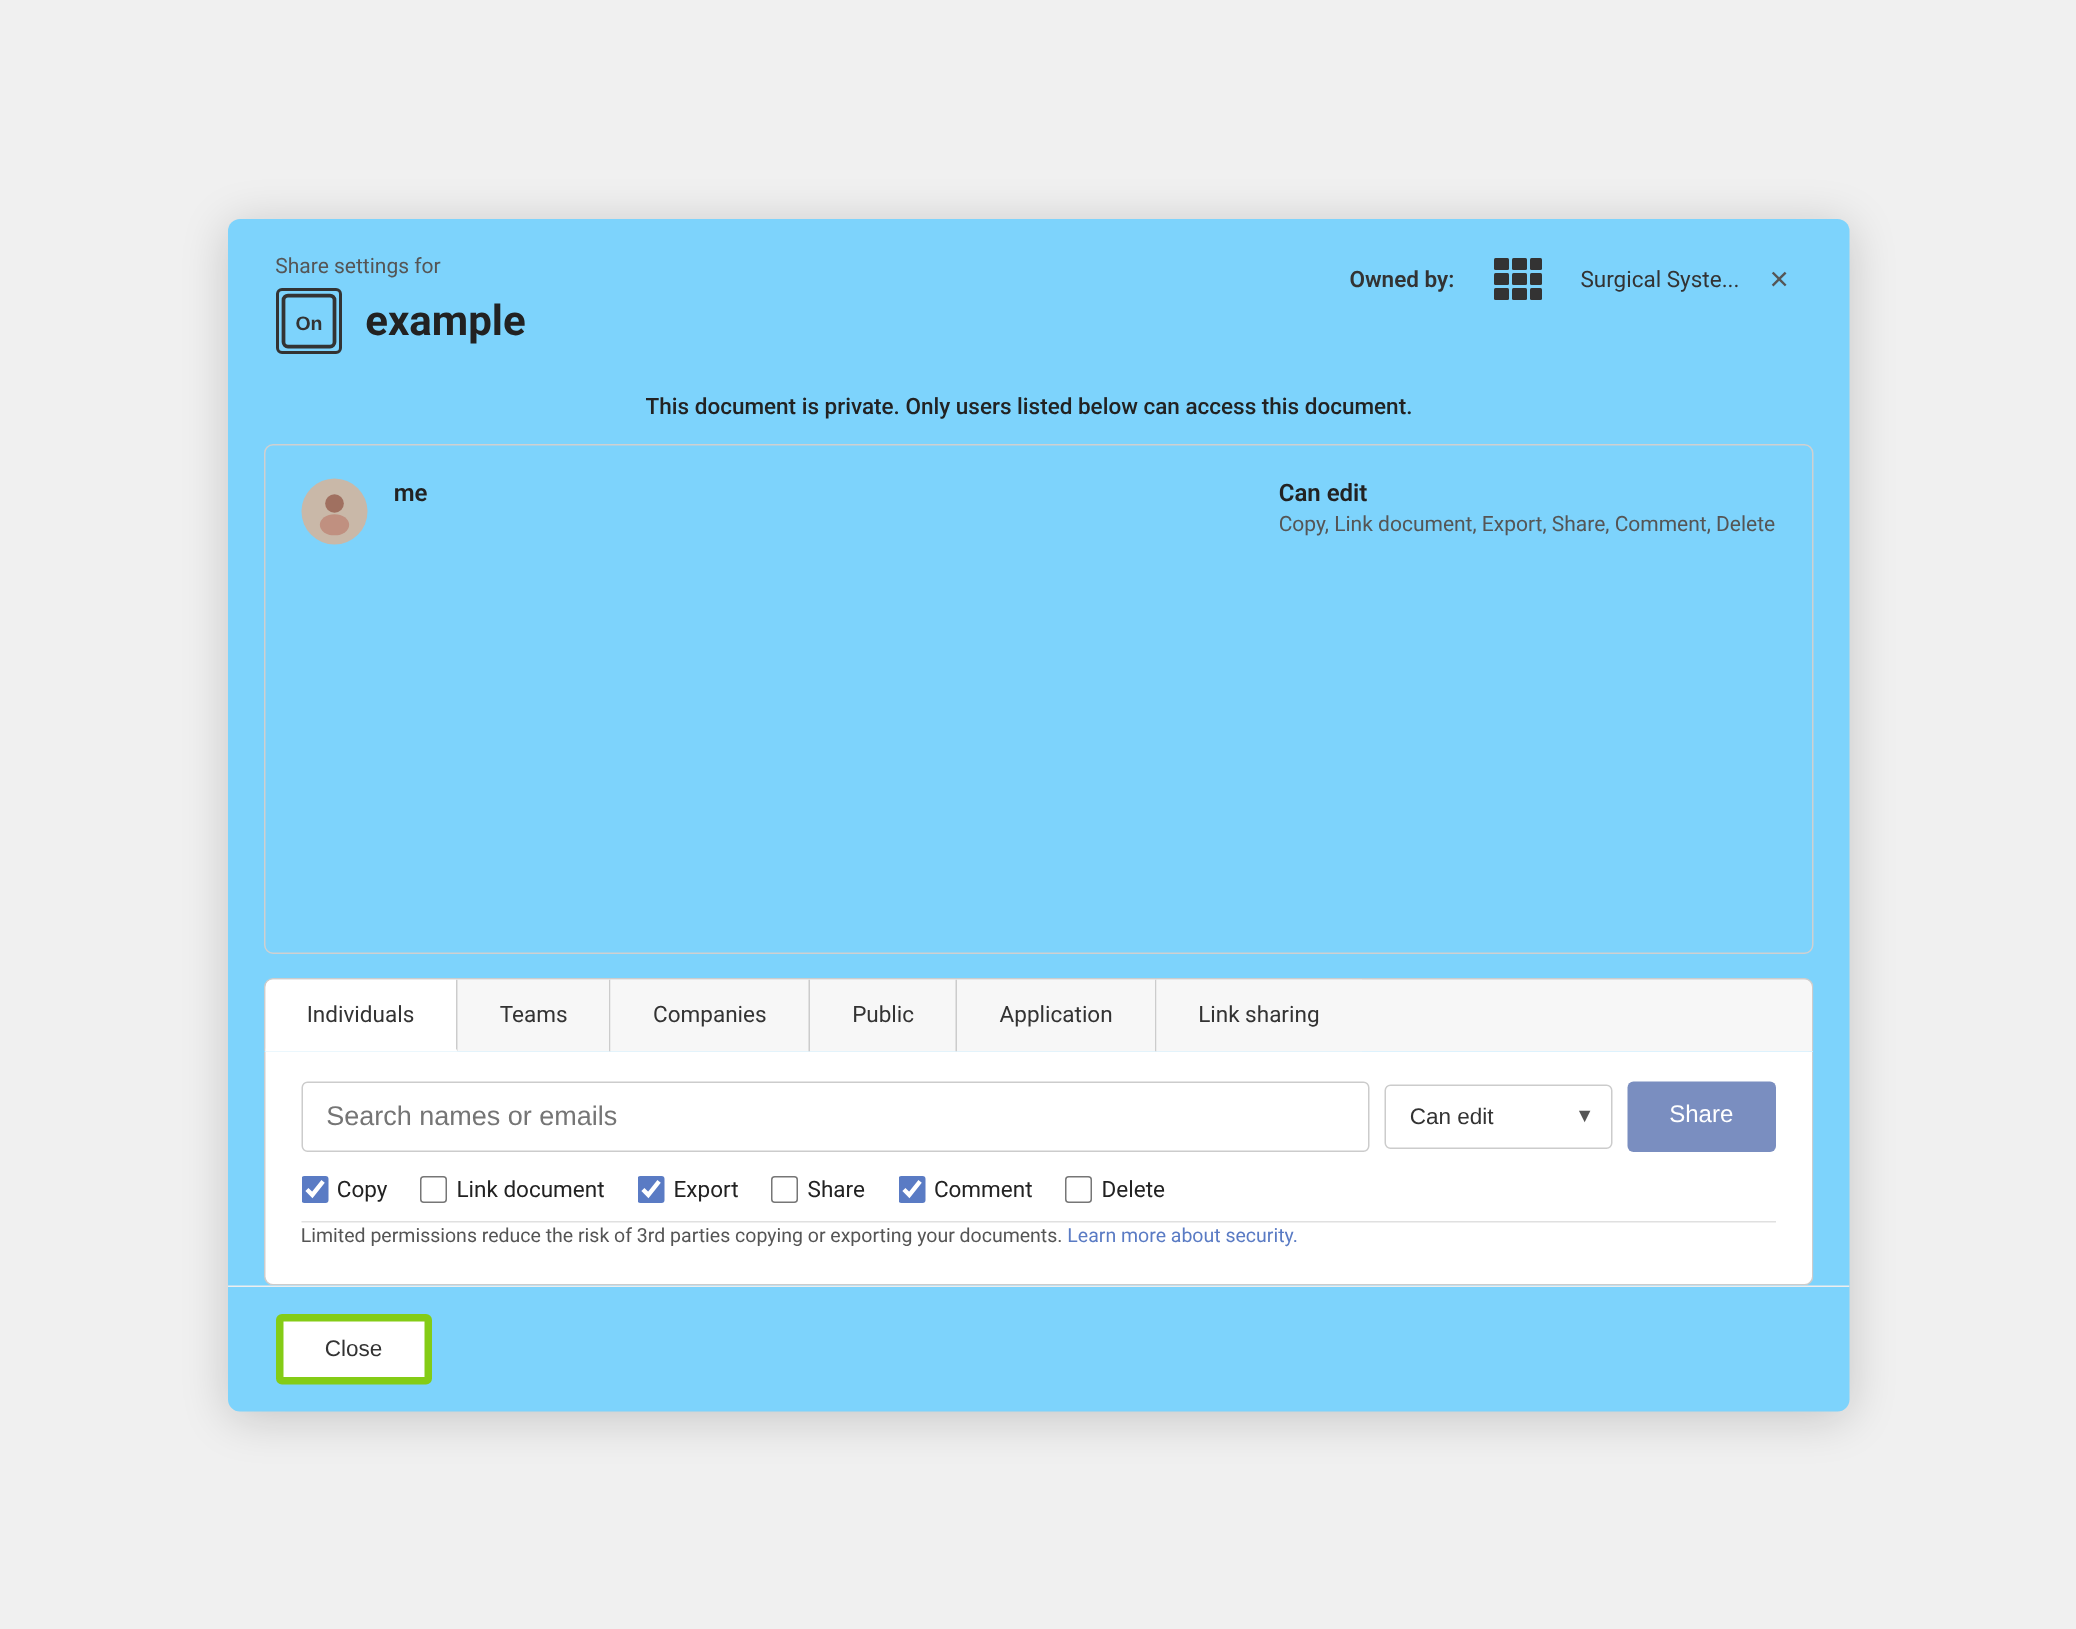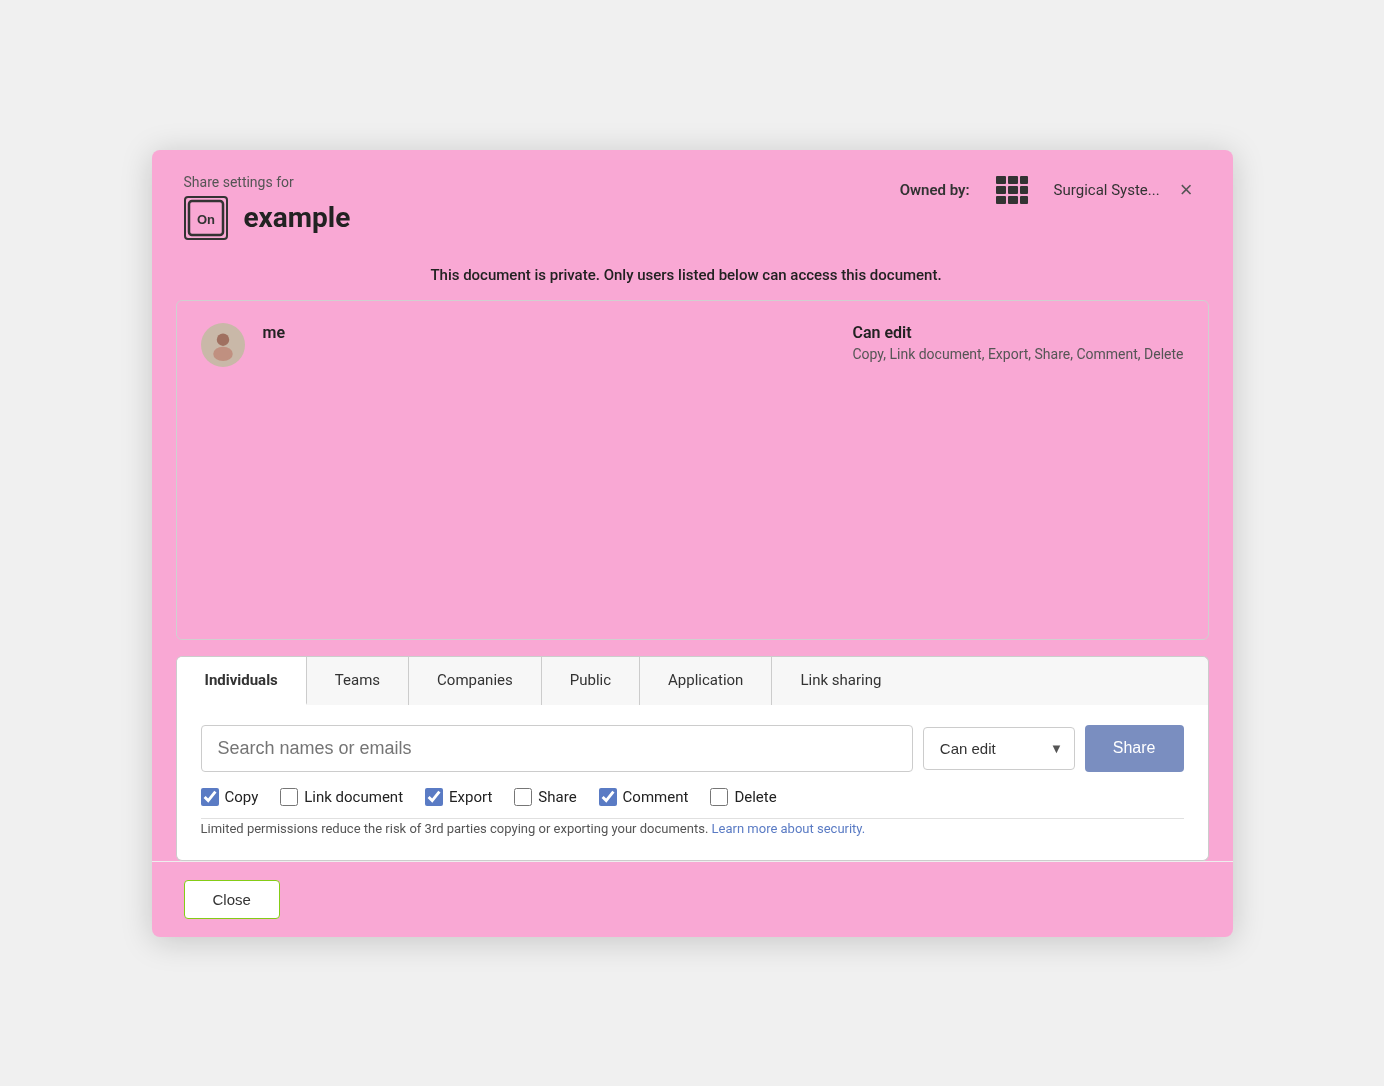--- a/index.html
+++ b/index.html
@@ -6,21 +6,21 @@
     body {
       font-family: -apple-system, BlinkMacSystemFont, 'Segoe UI', Roboto, sans-serif;
       background: #f0f0f0;
       display: flex;
       align-items: center;
       justify-content: center;
       min-height: 100vh;
       padding: 20px;
     }
     .modal {
-      background: #f9a8d4;
+      background: #7dd3fc;
       border-radius: 8px;
       width: 1081px;
       max-width: 100%;
       box-shadow: 0 4px 32px rgba(0,0,0,0.18);
       padding: 0;
       overflow: hidden;
     }
     .modal-header {
       padding: 24px 32px 16px 32px;
       display: flex;
@@ -168,21 +168,21 @@
       cursor: pointer;
       border-right: 1px solid #ccc;
       background: #f7f7f7;
       border-bottom: none;
       user-select: none;
       transition: background 0.15s;
     }
     .tab:last-child { border-right: none; }
     .tab.active {
       background: #fff;
-      font-weight: 700;
+      font-weight: 400;
       border-bottom: 2px solid #fff;
       position: relative;
       z-index: 2;
     }
     .tab-content {
       border: 1px solid #ccc;
       border-top: none;
       border-radius: 0 0 6px 6px;
       background: #fff;
       padding: 20px 24px 24px 24px;
@@ -305,21 +305,21 @@
       border-radius: 50%;
       transition: transform 0.2s;
       box-shadow: 0 1px 4px rgba(0,0,0,0.2);
     }
     .support-label {
       font-size: 15px;
       color: #222;
     }
     .close-modal-btn {
       background: #fff;
-      border: 1px solid #84cc16;
+      border: 5px solid #84cc16;
       border-radius: 4px;
       padding: 10px 28px;
       font-size: 15px;
       color: #333;
       cursor: pointer;
       transition: background 0.15s;
     }
   </style>
 </head>
 <body>

